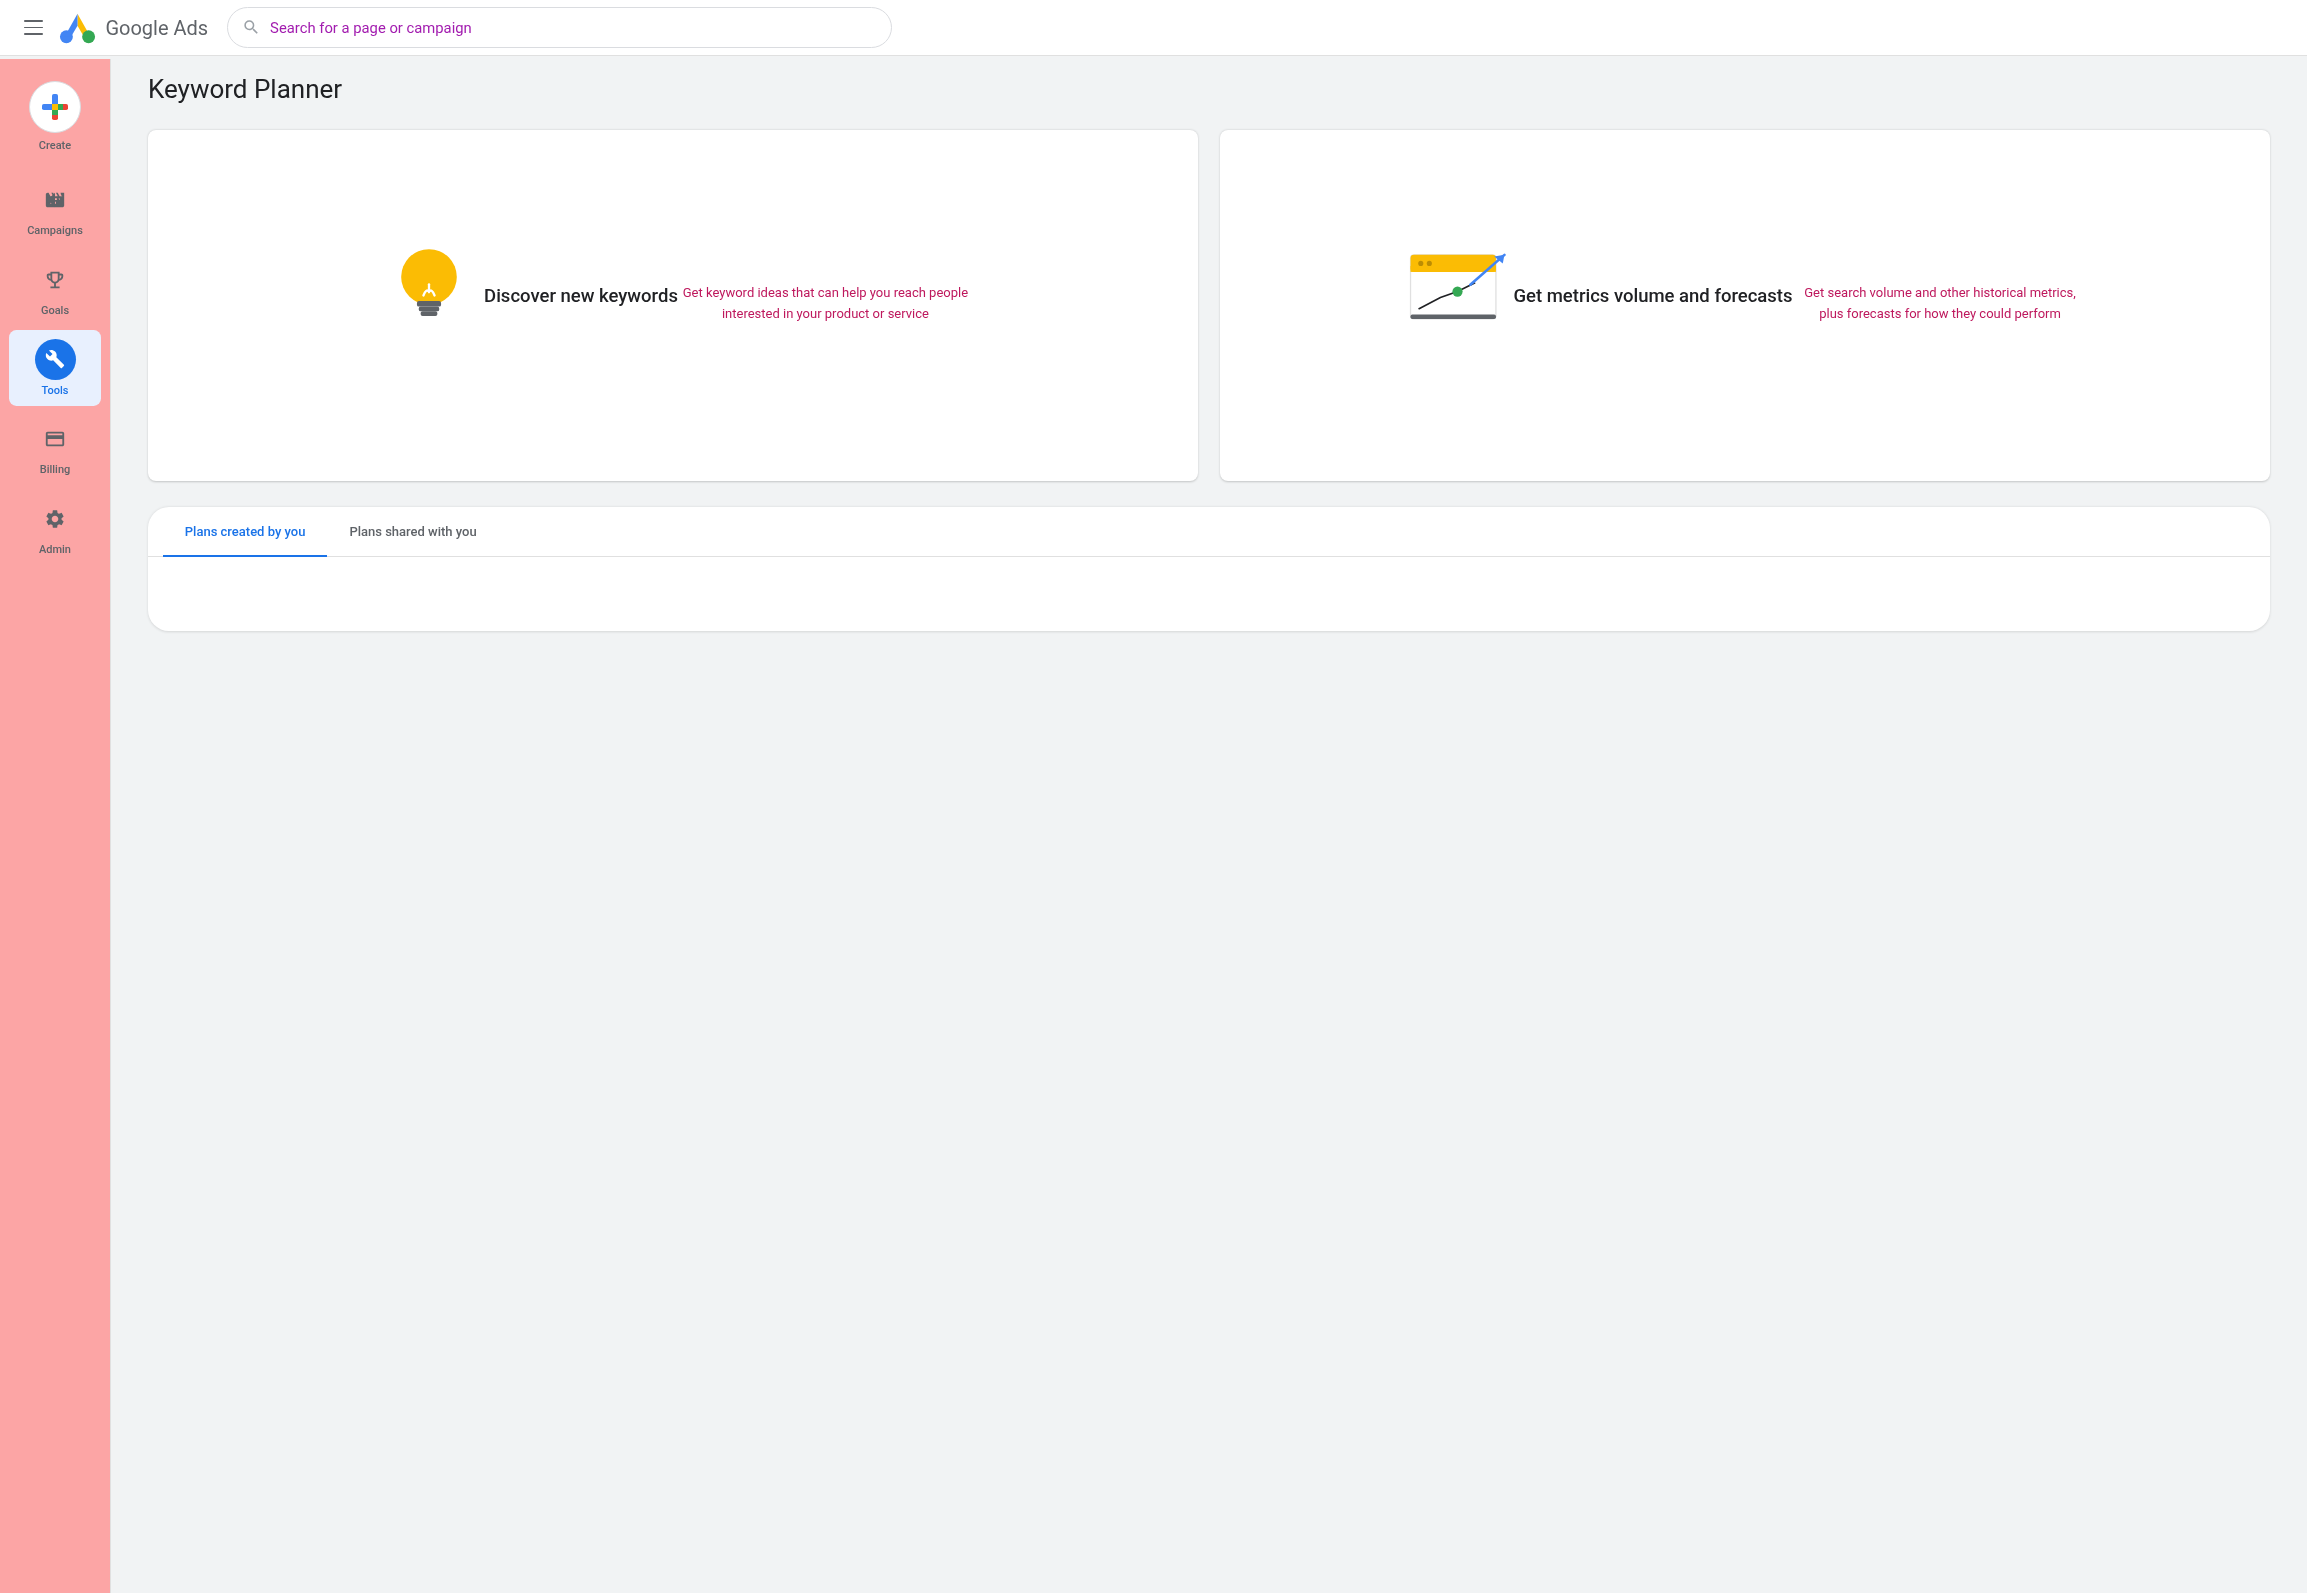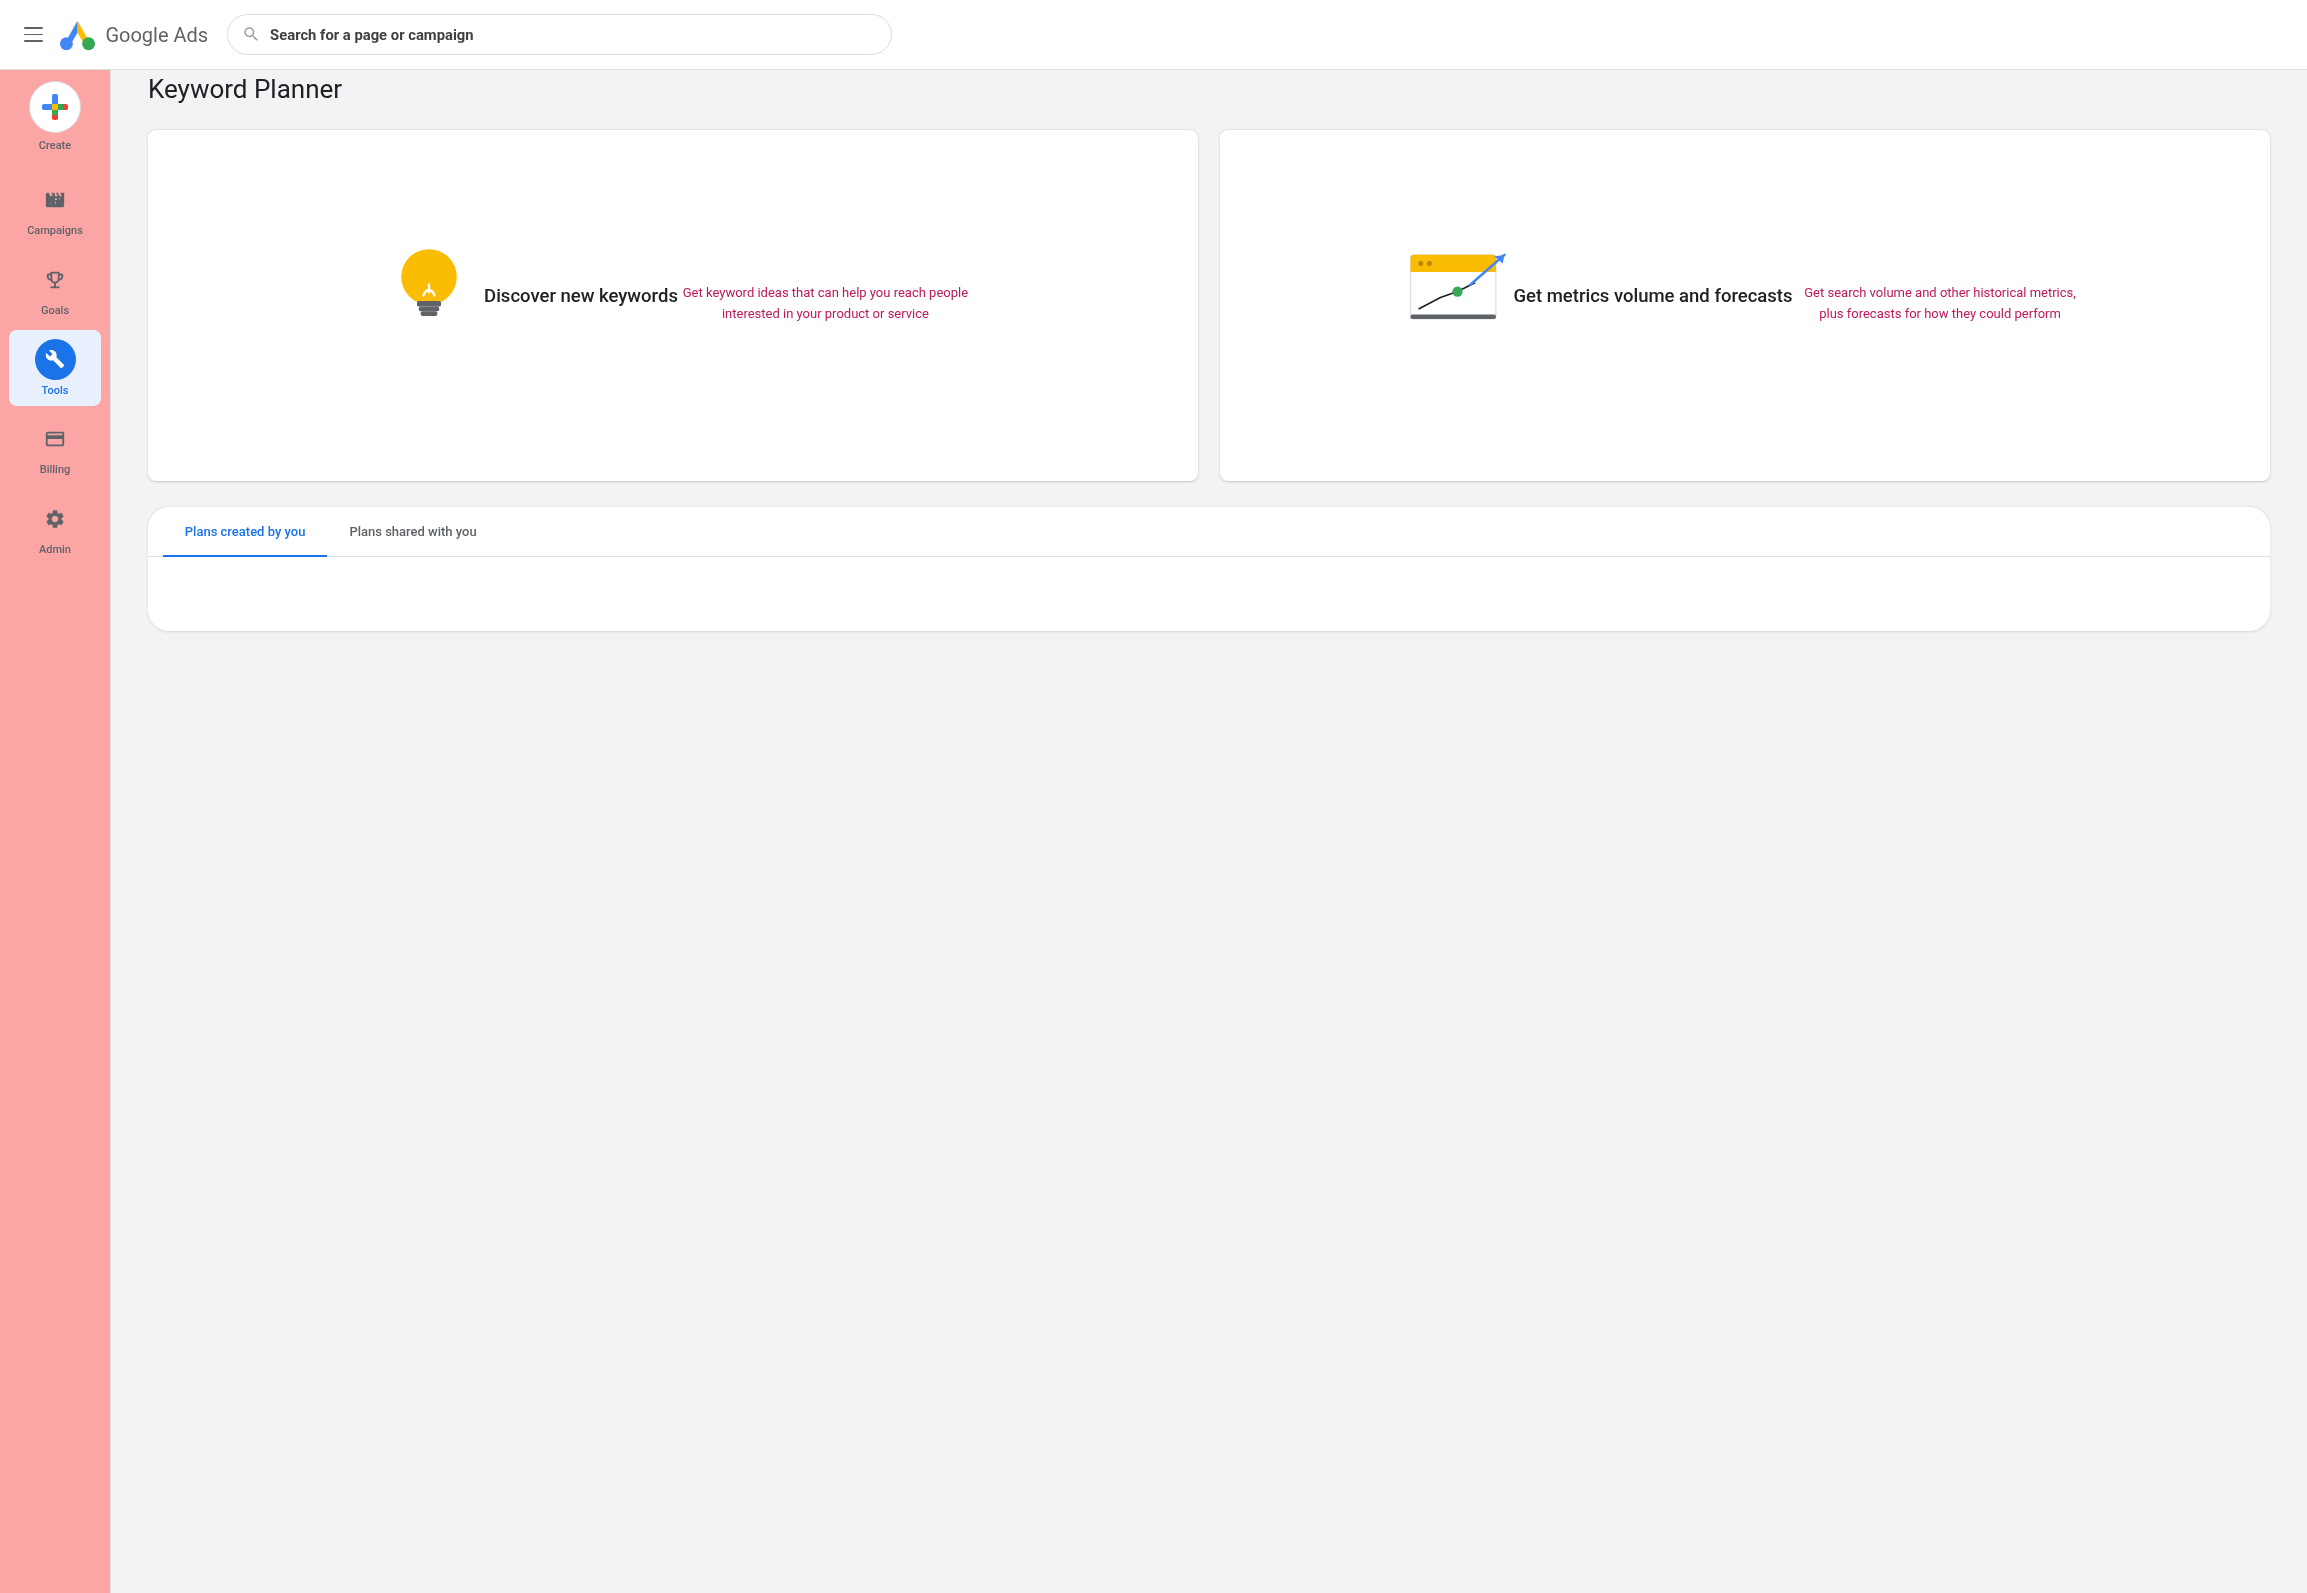--- a/index.html
+++ b/index.html
@@ -8,21 +8,21 @@
       background: #f1f3f4;
       min-height: 100vh;
       color: #202124;
     }
 
     
     .top-nav {
       display: flex;
       align-items: center;
       background: #fff;
-      height: 70px;
+      height: 56px;
       padding: 0 14.8px;
       border-bottom: 0.9px solid #e0e0e0;
       position: fixed;
       top: 0; left: 0; right: 0;
       z-index: 100;
     }
     .nav-hamburger {
       width: 37px; height: 37px;
       display: flex; flex-direction: column;
       justify-content: center; align-items: center;
@@ -54,22 +54,22 @@
       display: flex;
       align-items: center;
       padding: 0 14.8px;
       gap: 9.2px;
       background: #fff;
       cursor: text;
     }
     .search-icon-svg { color: #9aa0a6; flex-shrink: 0; }
     .search-placeholder {
       font-size: 14.8px;
-      color: #404040;
-      font-weight: 700;
+      color: #a21caf;
+      font-weight: 400;
     }
 
     
     .sidebar {
       position: fixed;
       left: 0; top: 59px; bottom: 0;
       width: 111px;
       background: #fca5a5;
       border-right: 0.9px solid #e0e0e0;
       display: flex;

